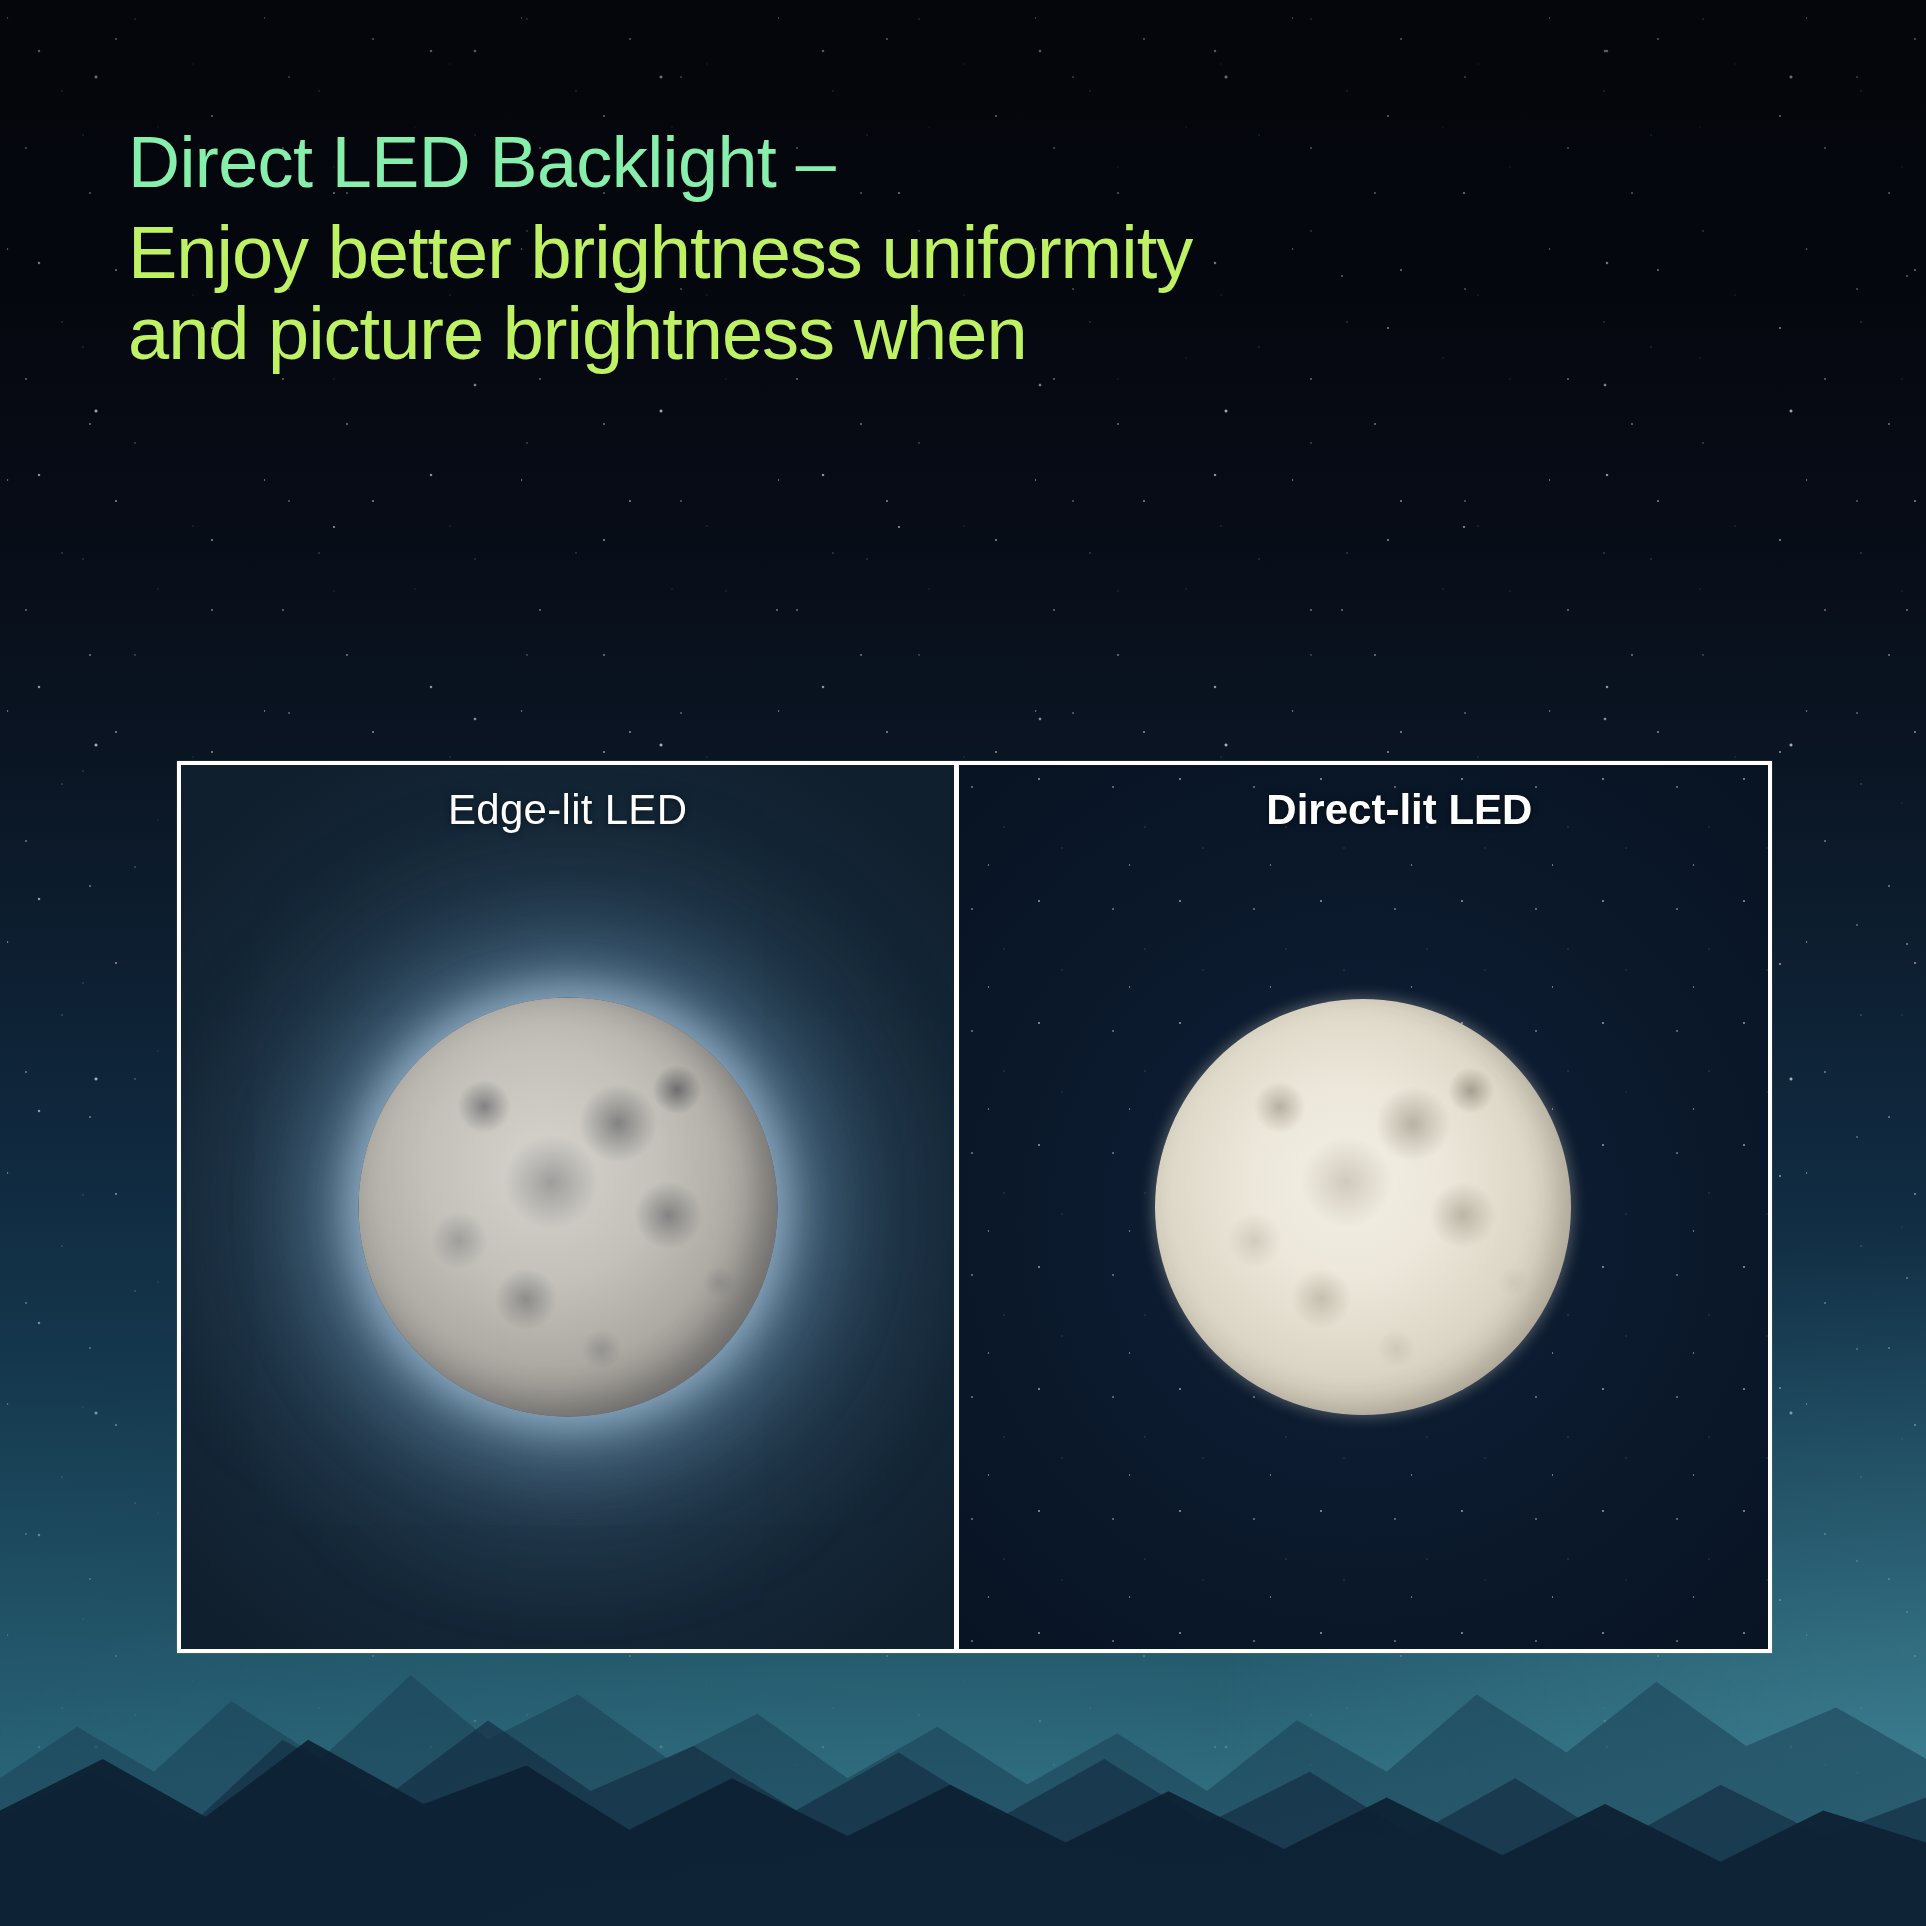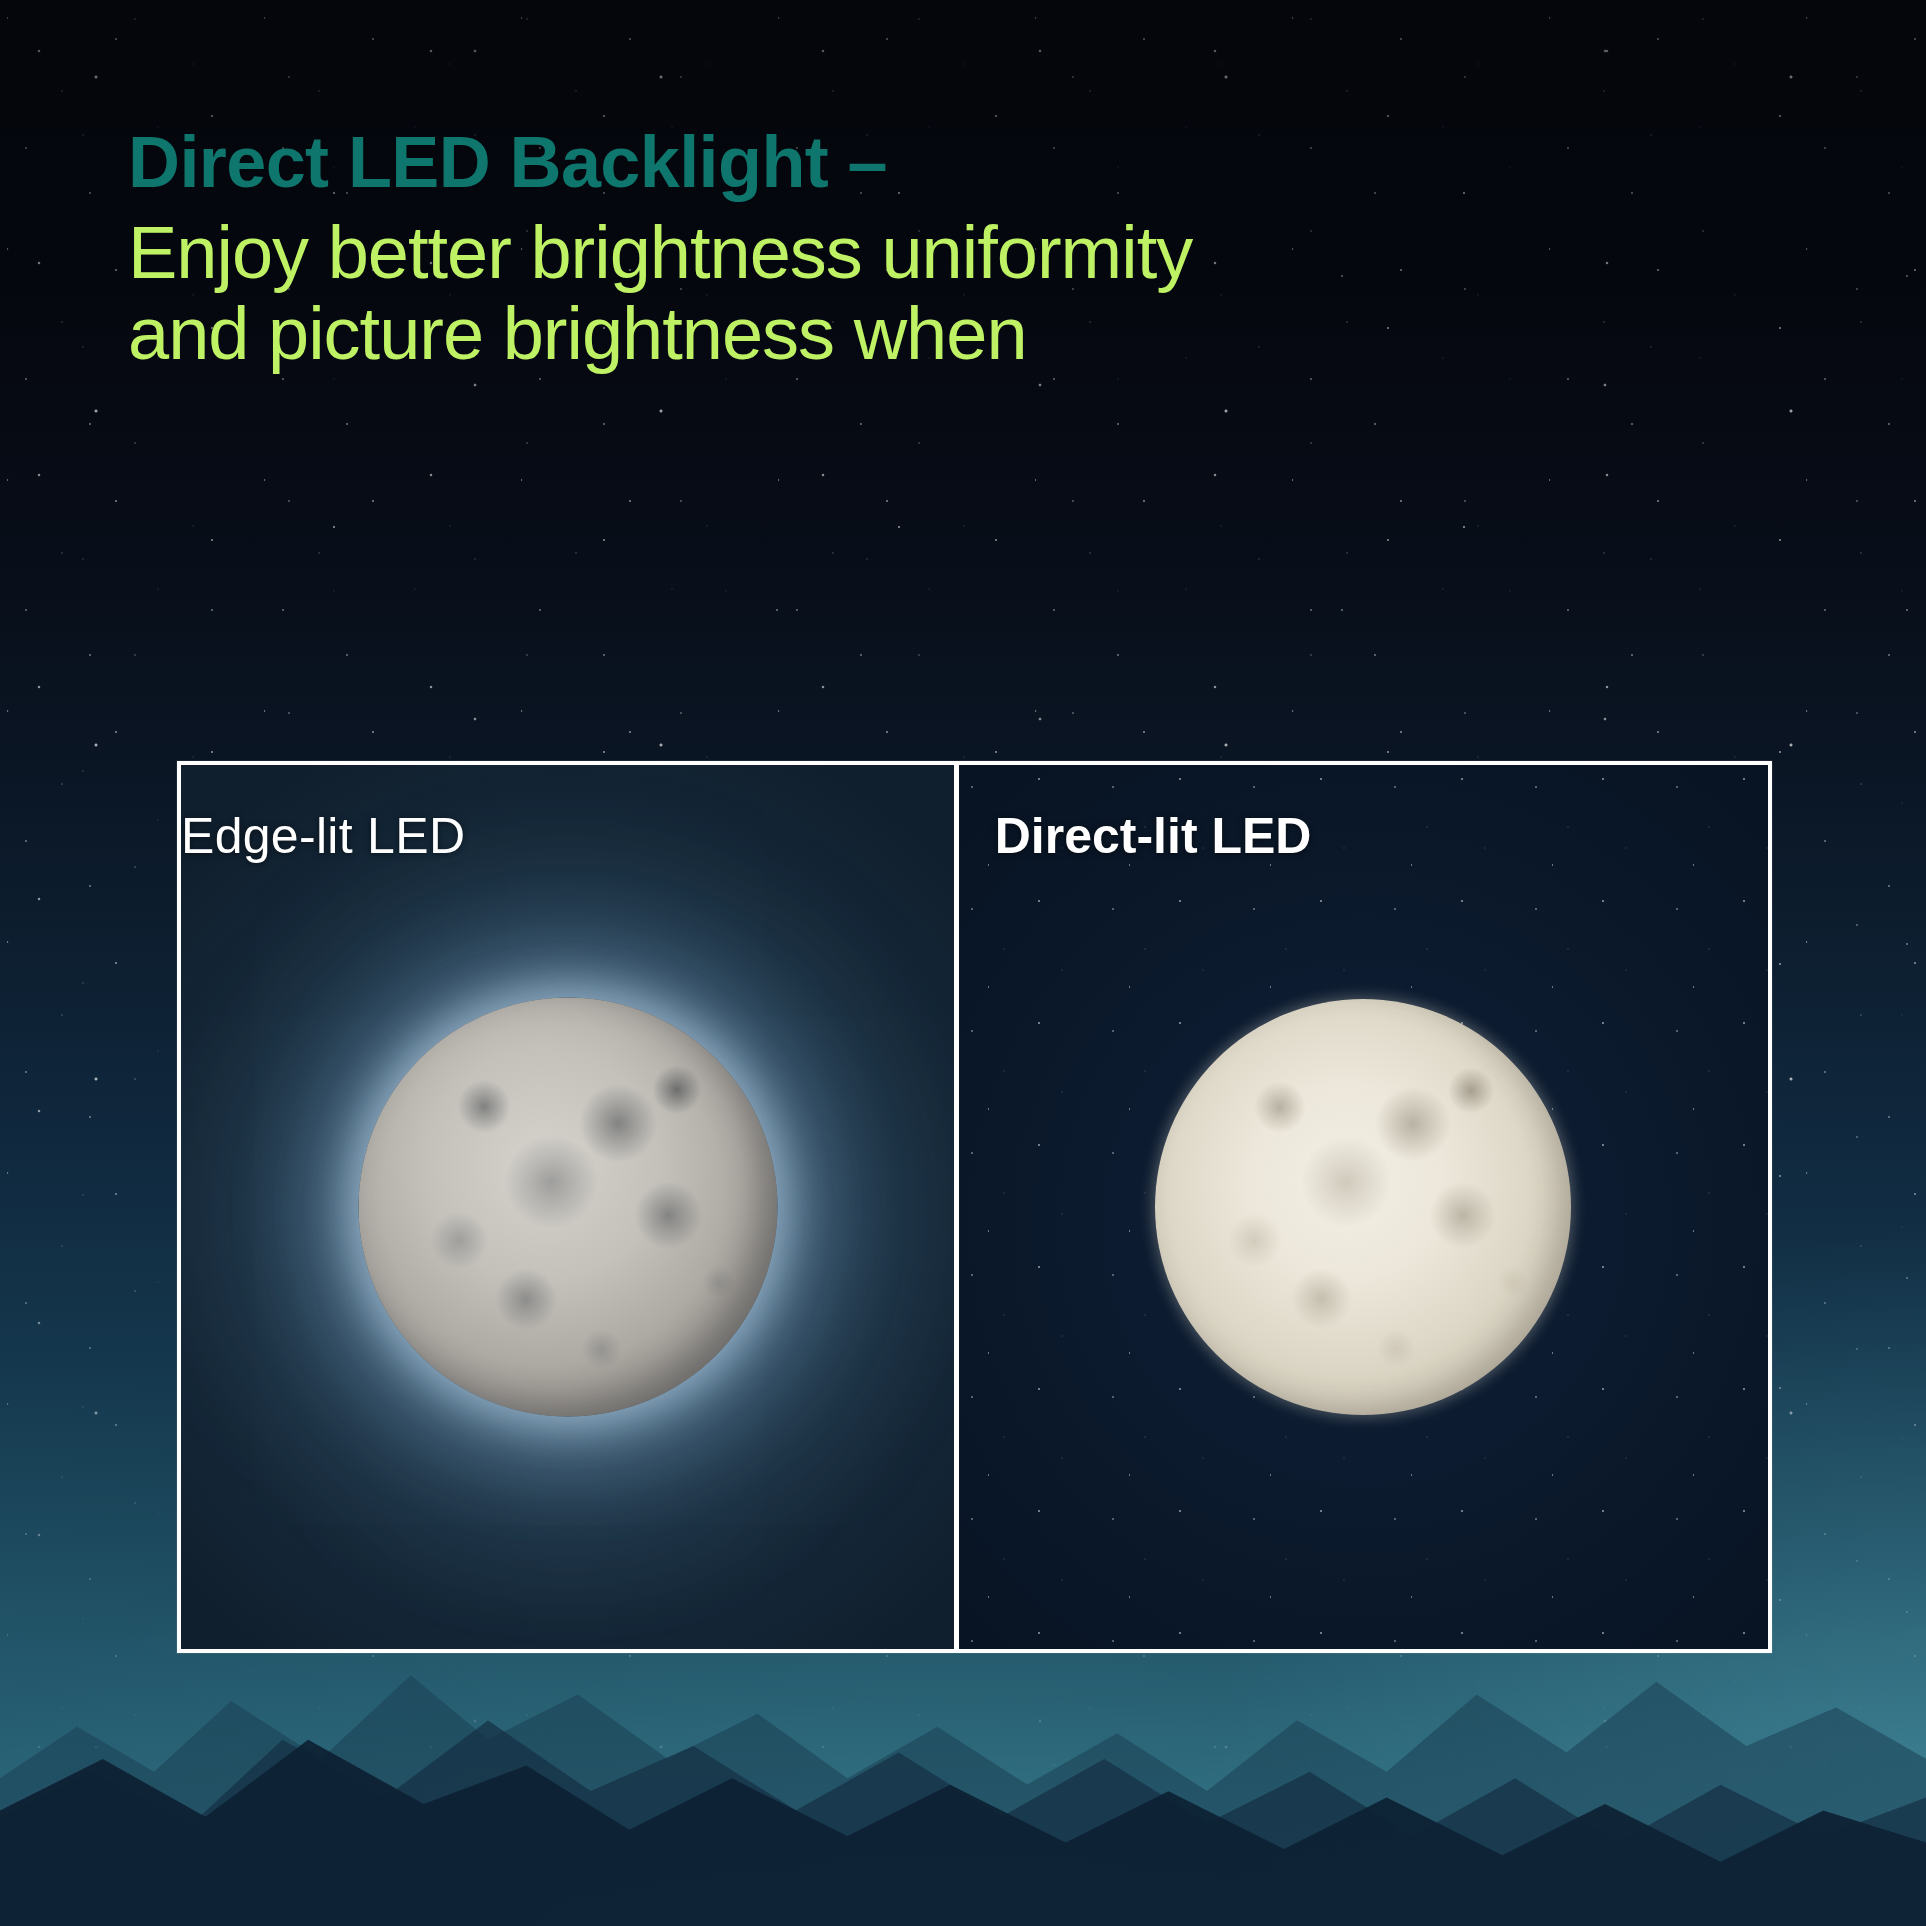--- a/index.html
+++ b/index.html
@@ -73,21 +73,21 @@
 
   
   .mtn{position:absolute;left:0;width:1926px;}
   .mtn.back{bottom:0;height:360px;opacity:.55;}
   .mtn.mid{bottom:0;height:302px;opacity:.70;}
   .mtn.front{bottom:0;height:244px;opacity:.92;}
 
   
   .copy{position:absolute;left:128px;top:126px;width:1695px;}
   .headline{
-    color:#0f766e;font-size:72px;font-weight:700;line-height:1.0;
+    color:#86efac;font-size:72px;font-weight:400;line-height:1.0;
     letter-spacing:-0.6px;margin:0 0 14px 0;white-space:nowrap;
   }
   .sub{
     color:#bef264;font-size:74px;font-weight:400;line-height:1.10;
     letter-spacing:-1px;margin:0;
   }
   .sub .l{display:block;white-space:nowrap;}
 
   
   .frame{
@@ -114,22 +114,22 @@
       radial-gradient(1.1px 1.1px at 13px 22px, rgba(235,245,255,.95), transparent),
       radial-gradient(0.8px 0.8px at 45px 62px, rgba(190,215,245,.80), transparent),
       radial-gradient(1.3px 1.3px at 80px 14px, rgba(255,255,255,.95), transparent),
       radial-gradient(0.8px 0.8px at 103px 83px, rgba(180,208,240,.70), transparent),
       radial-gradient(1px 1px at 29.5px 100px, rgba(230,242,255,.88), transparent),
       radial-gradient(0.7px 0.7px at 126px 50px, rgba(170,200,236,.62), transparent);
     background-size:141px 122px;
   }
 
   .pane-label{
-    position:absolute;top:46px;width:100%;
-    color:#ffffff;font-size:50px;line-height:1;
+    position:absolute;top:24px;width:100%;text-align:center;
+    color:#ffffff;font-size:42px;line-height:1;
     text-shadow:0 1.3px 6.4px rgba(0,0,0,.55);
   }
   .pane.left .pane-label{font-weight:400;letter-spacing:0.3px;}
   .pane.right .pane-label{font-weight:700;letter-spacing:0px;}
 
   
   .moon-wrap{position:absolute;left:50%;top:50%;transform:translate(-50%,-50%);}
   .moon{
     position:relative;border-radius:50%;
     background-repeat:no-repeat;

